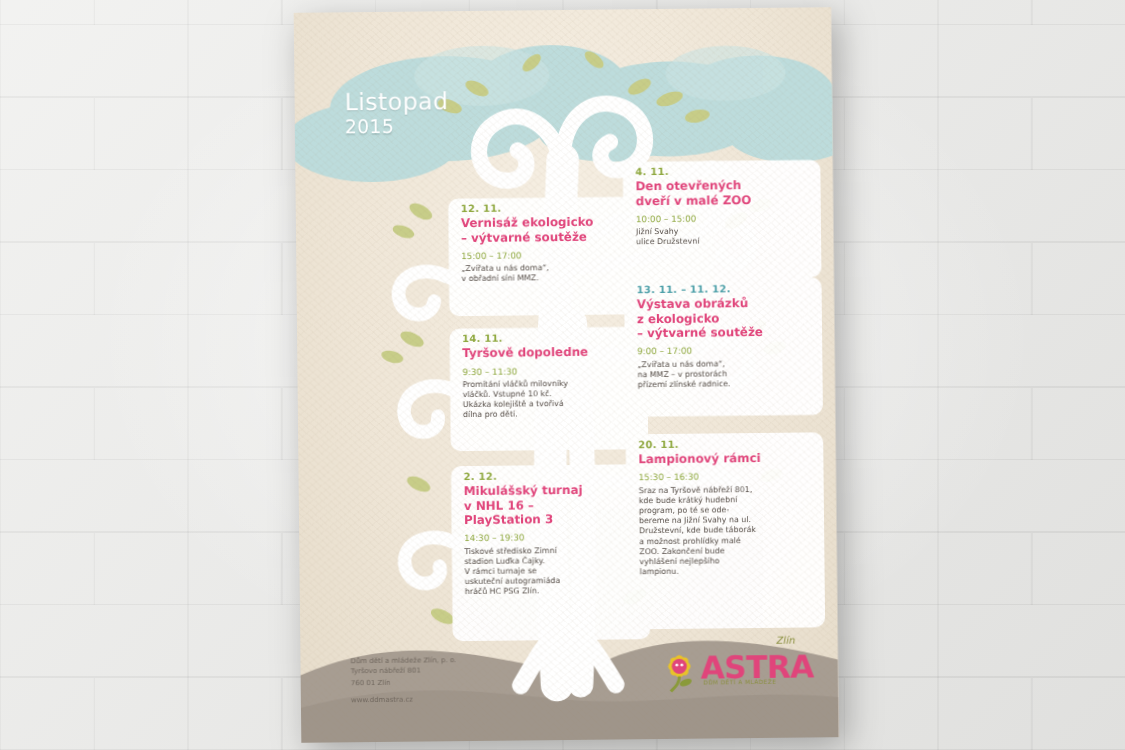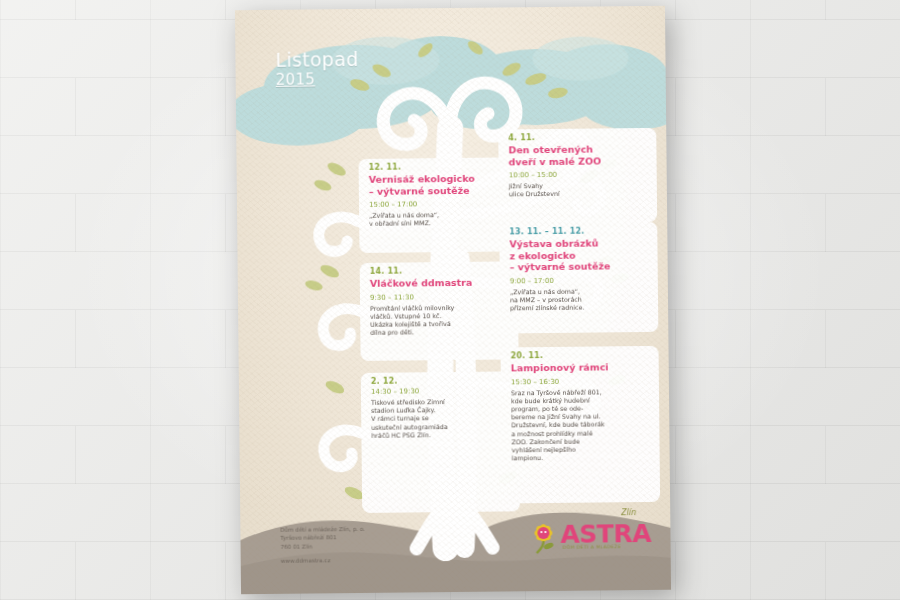--- a/index.html
+++ b/index.html
@@ -110,30 +110,30 @@
     white-space: pre-line;
   }
   .c-pink   { color: #e0457b; }
   .c-green  { color: #8fa83f; }
   .c-teal   { color: #4c9fa8; }
 
   
   #poster-title {
     position: absolute;
     left: 40px;
-    top: 40px;
+    top: 62px;
     z-index: 7;
     color: #ffffff;
     font-size: 19px;
     line-height: 20px;
     font-weight: normal;
     letter-spacing: 0.3px;
     text-shadow: 0 1px 1px rgba(90,110,110,0.25);
   }
-  #poster-title .yr { font-size: 15px; display:block;text-decoration:underline; }
+  #poster-title .yr { font-size: 15px; display:block; }
 
   
   #footer {
     position: absolute;
     left: 40px;
     bottom: 20px;
     z-index: 7;
     font-size: 5.6px;
     line-height: 8.4px;
     color: #6f665d;
@@ -307,21 +307,21 @@
 z ekologicko
 – výtvarné soutěže</div>
         <div class="ev-time c-green">9:00 – 17:00</div>
         <div class="ev-desc">„Zvířata u nás doma“,
 na MMZ – v prostorách
 přízemí zlínské radnice.</div>
       </div>
 
       <div class="event" style="left:132px; top:258px;">
         <div class="ev-date c-green">14. 11.</div>
-        <div class="ev-title c-pink" style="white-space:pre-line">Vláčkové ddmastra</div>
+        <div class="ev-title c-pink" style="white-space:pre-line">Tyršově dopoledne</div>
         <div class="ev-time c-green">9:30 – 11:30</div>
         <div class="ev-desc">Promítání vláčků milovníky
 vláčků. Vstupné 10 kč.
 Ukázka kolejiště a tvořivá
 dílna pro děti.</div>
       </div>
 
       <div class="event" style="left:272px; top:344px;">
         <div class="ev-date c-green">20. 11.</div>
         <div class="ev-title c-pink" style="white-space:pre-line">Lampionový rámci</div>
@@ -332,20 +332,23 @@
 bereme na Jižní Svahy na ul.
 Družstevní, kde bude táborák
 a možnost prohlídky malé
 ZOO. Zakončení bude
 vyhlášení nejlepšího
 lampionu.</div>
       </div>
 
       <div class="event" style="left:132px; top:368px;">
         <div class="ev-date c-green">2. 12.</div>
+        <div class="ev-title c-pink" style="white-space:pre-line">Mikulášský turnaj
+v NHL 16 –
+PlayStation 3</div>
         <div class="ev-time c-green">14:30 – 19:30</div>
         <div class="ev-desc">Tiskové středisko Zimní
 stadion Luďka Čajky.
 V rámci turnaje se
 uskuteční autogramiáda
 hráčů HC PSG Zlín.</div>
       </div>
 
       <div id="footer">
         <span>Dům dětí a mládeže Zlín, p. o.

